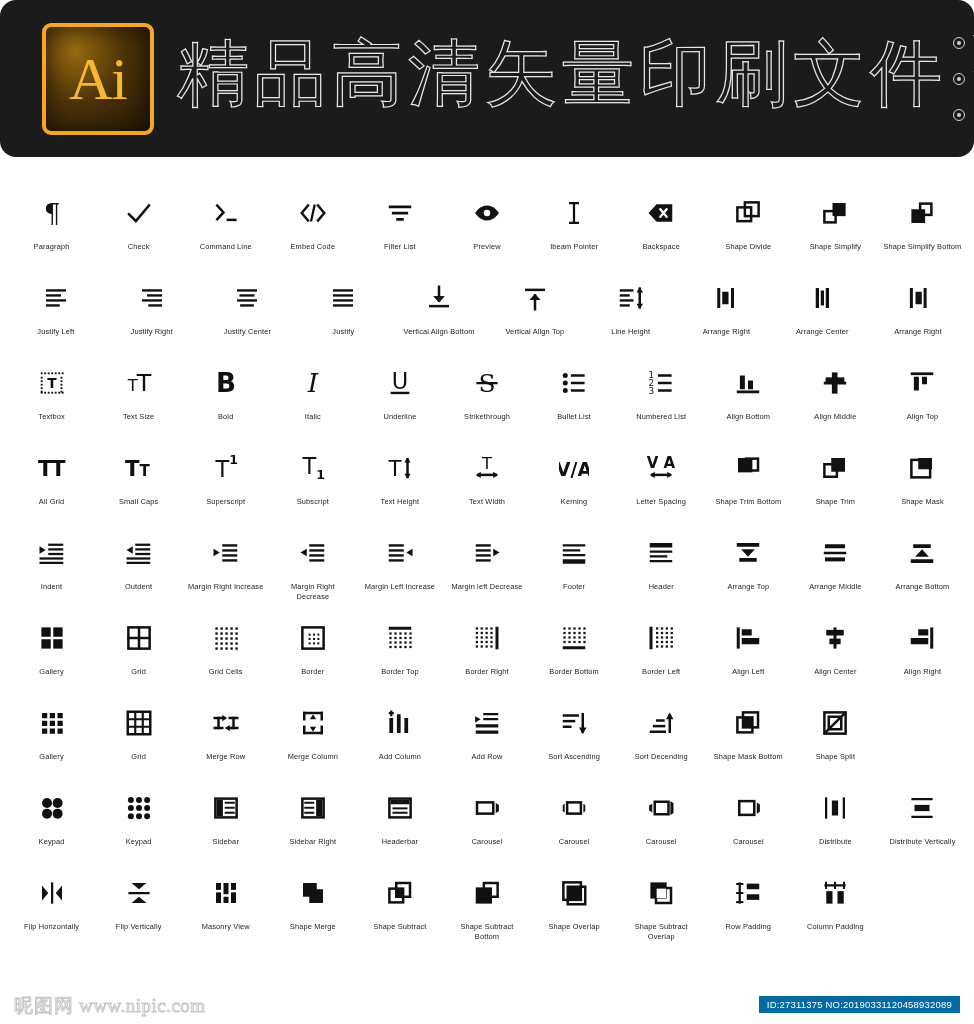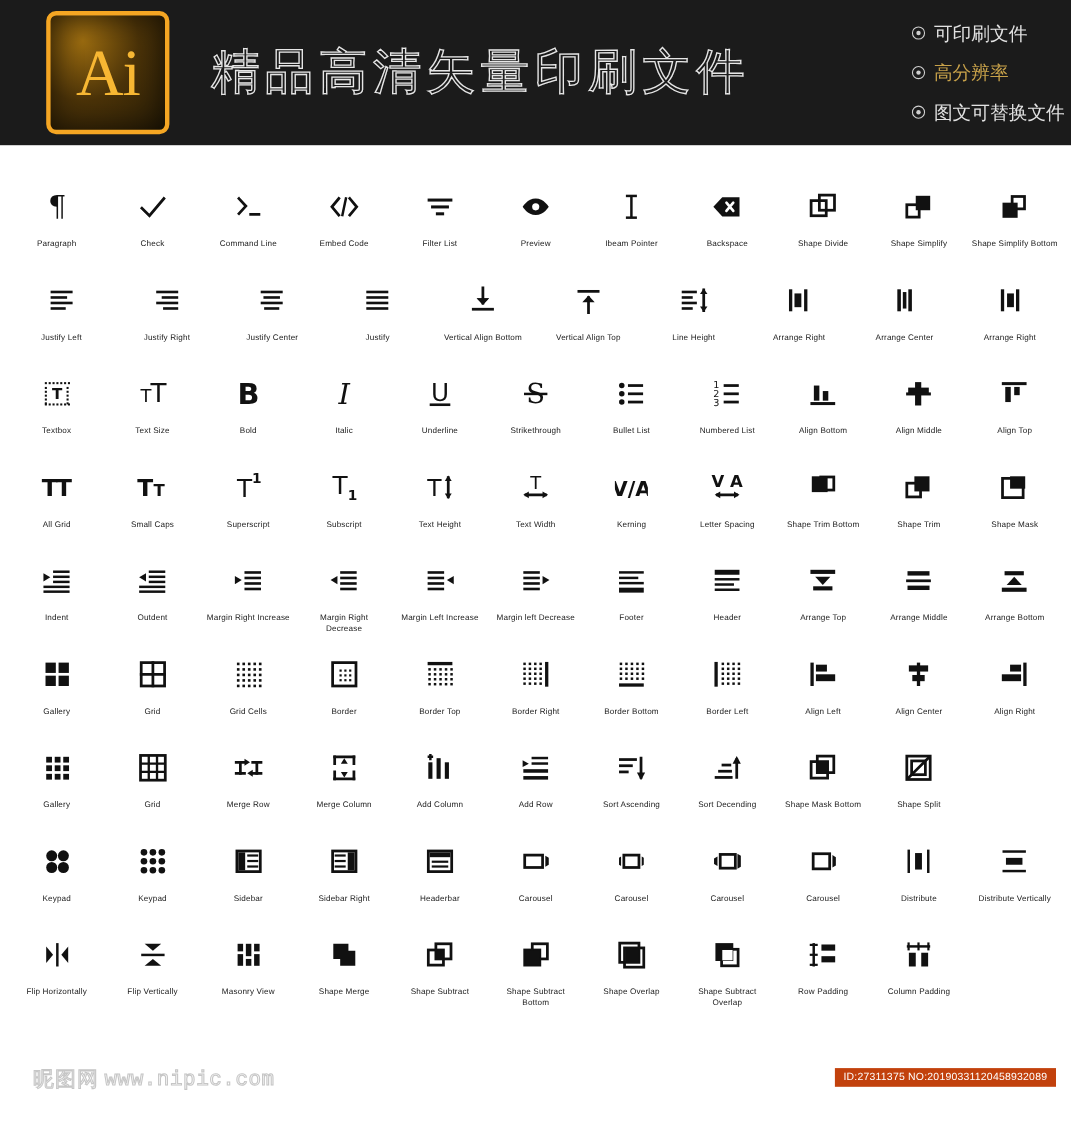--- a/index.html
+++ b/index.html
@@ -6,24 +6,25 @@
   html, body {
     width: 974px; height: 1024px;
     background: #ffffff;
     font-family: "Liberation Sans", "DejaVu Sans", sans-serif;
     overflow: hidden;
   }
 
   
   .banner {
     position: relative;
-    width: 974px; height: 132px;
+    width: 974px; height: 157px;
     background: #1b1b1b;
     display: flex; align-items: center;
     overflow: hidden;
+    border-radius: 16px;
   }
   .banner-inner {
     display: flex; align-items: center;
     width: 100%; height: 100%;
     padding-left: 42px;
   }
   .ai-badge {
     width: 112px; height: 112px;
     border: 4px solid #f5a623;
     border-radius: 9px;
@@ -34,28 +35,28 @@
   }
   .ai-badge-text {
     font-family: "Liberation Serif", "DejaVu Serif", serif;
     font-size: 60px; line-height: 1;
     color: #f7b733;
     letter-spacing: -1px;
     font-weight: 400;
   }
   .banner-title {
     flex: 1 1 auto;
-    margin-left: 38px;
-    font-size: 44px;
+    margin-left: 23px;
+    font-size: 72px;
     line-height: 1;
     letter-spacing: 5px;
     color: transparent;
     -webkit-text-stroke: 1.2px #e6e6e6;
     white-space: nowrap;
-    font-family: Liberation Serif, serif;
+    font-family: Liberation Mono, monospace;
   }
   .banner-features {
     flex: 0 0 auto;
     padding-right: 6px;
     display: flex; flex-direction: column;
     gap: 13px;
     margin-left: 6px;
   }
   .feature-row { display: flex; align-items: center; gap: 8px; white-space: nowrap; }
   .feature-bullet {
@@ -108,44 +109,44 @@
     letter-spacing: .15px;
     max-width: 78px;
     word-wrap: break-word;
   }
 
   
   .footer {
     position: relative;
     width: 974px; height: 37px;
     background: #ffffff;
-    display: flex; align-items: center; padding-left: 16px;
+    display: flex; align-items: center;
   }
   .watermark {
     display: flex; align-items: center; gap: 5px;
     margin-left: 14px;
   }
   .wm-cjk {
     font-size: 19px;
     color: transparent;
     -webkit-text-stroke: 1px #c6c6c6;
     font-family: "DejaVu Sans", sans-serif;
     letter-spacing: 1px;
   }
   .wm-url {
     font-size: 19px;
     color: transparent;
     -webkit-text-stroke: 1px #c6c6c6;
-    font-family: Liberation Mono, monospace;
+    font-family: Liberation Serif, serif;
     letter-spacing: .5px;
   }
   .id-badge {
     position: absolute;
     right: 14px; top: 9px;
-    background: #c2410c;
+    background: #0369a1;
     color: #ffffff;
     font-size: 9.5px;
     padding: 3px 8px;
     letter-spacing: .2px;
   }
 </style>
 </head>
 <body>
 
 <div class="banner">

